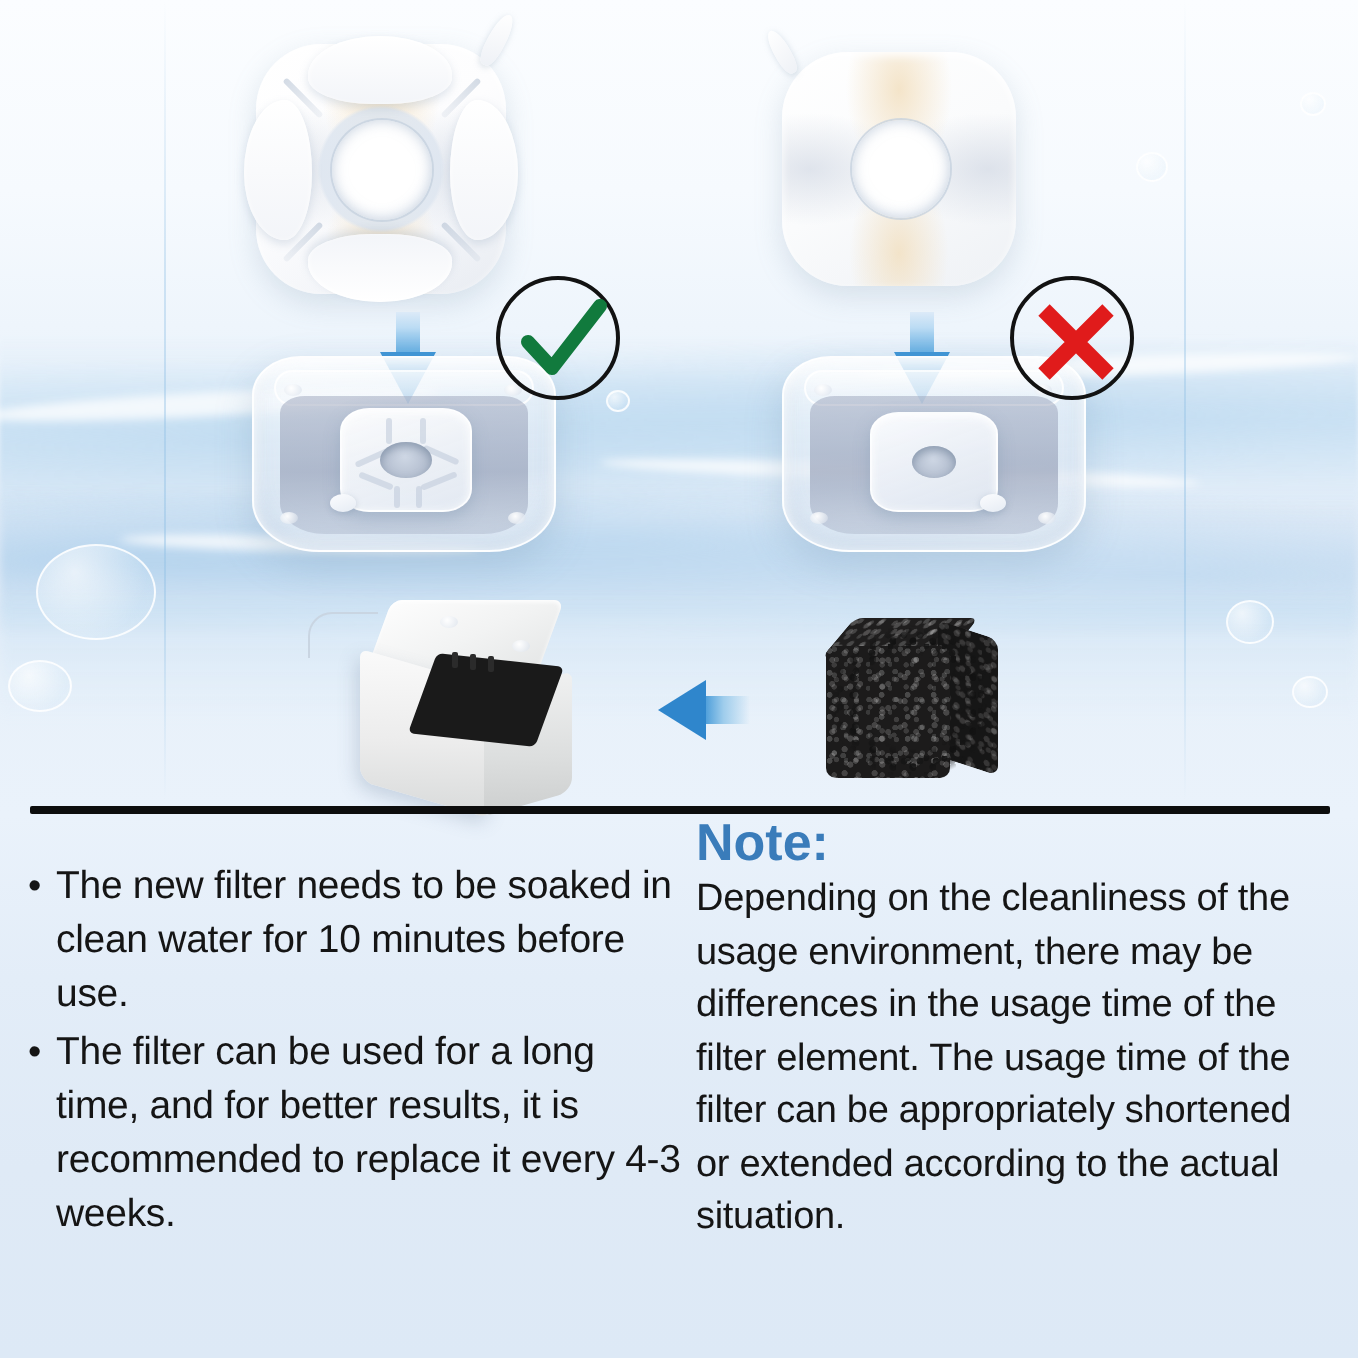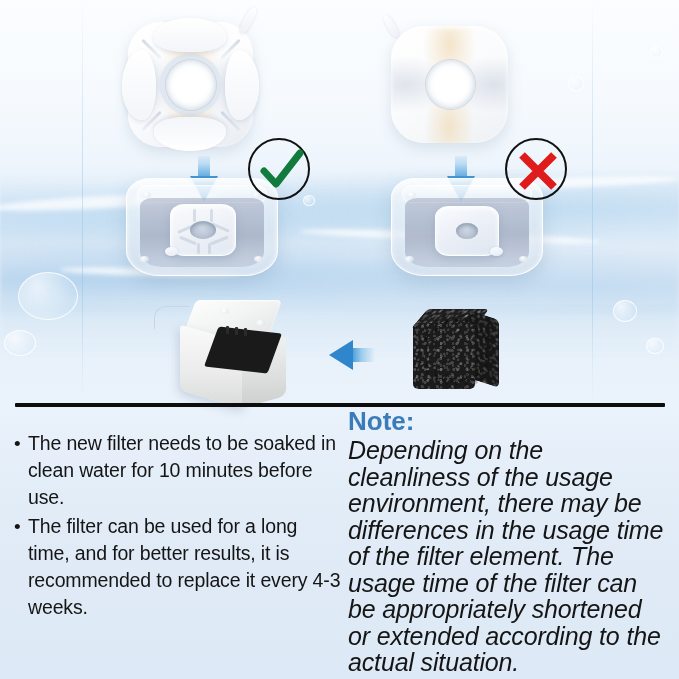--- a/index.html
+++ b/index.html
@@ -188,21 +188,21 @@
   .divider{position:absolute;left:15px;top:403px;width:650px;height:4px;
     background:#0d0d0d;border-radius:1px;}
   .col{position:absolute;}
   .col-left{left:14px;top:430px;width:330px;}
   .col-right{left:348px;top:406px;width:318px;}
   .bullet-row{display:flex;align-items:flex-start;margin-bottom:2px;}
   .bullet-dot{flex:0 0 auto;width:14px;text-align:left;
     font-size:19px;line-height:27px;color:#151515;}
   .bullet-text{flex:1 1 auto;font-size:19.5px;line-height:27px;color:#151515;letter-spacing:-.15px;}
   .note-title{font-size:26px;font-weight:bold;color:#3a7cba;line-height:30px;margin-bottom:1px;}
-  .note-body{font-size:25px;line-height:26.5px;color:#151515;letter-spacing:-.15px;font-style:italic;}
+  .note-body{font-size:19px;line-height:26.5px;color:#151515;letter-spacing:-.15px;}
 </style>
 </head>
 <body>
 
 <div id="page">
 
   <div class="wave-band w1"></div>
   <div class="wave-band w2"></div>
   <div class="wave-band w3"></div>
   <div class="streak s1"></div>

